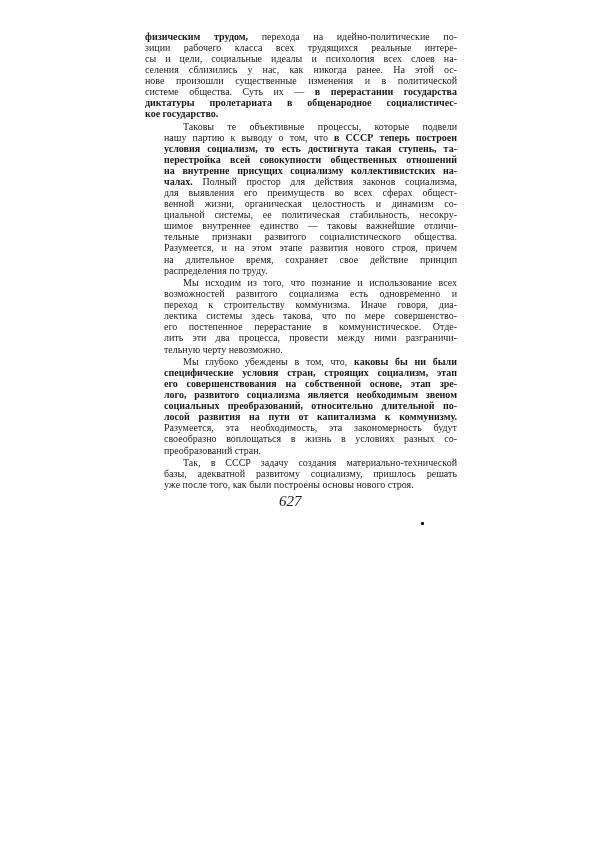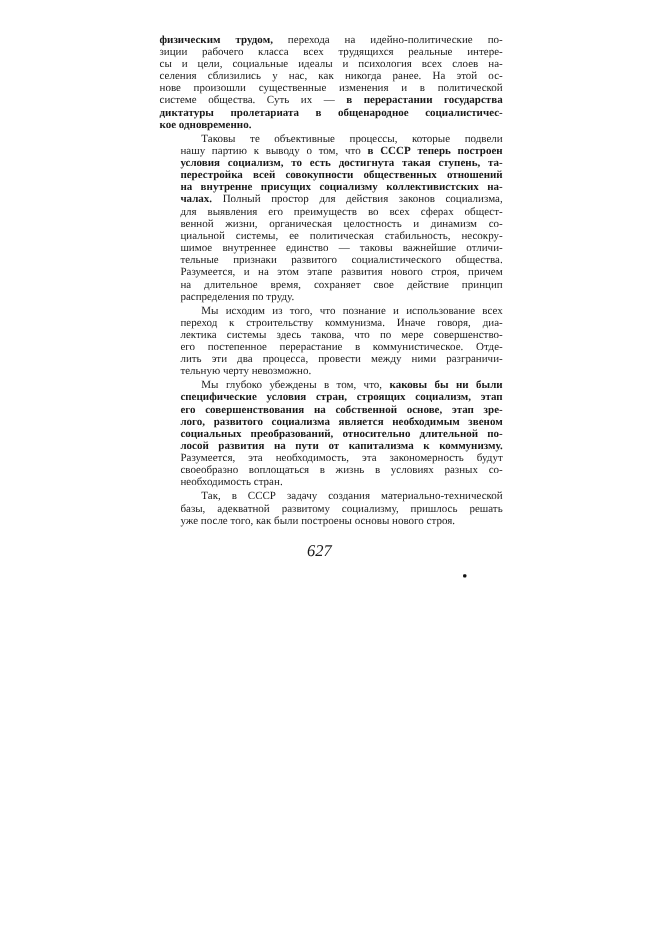--- a/index.html
+++ b/index.html
@@ -45,56 +45,57 @@
 
 <div class="page-text" id="body-text">
     <div class="para">
       <span class="line" style="display: block; word-spacing: 8px;"><span class="b">физическим трудом, </span><span>перехода на идейно-политические по-</span></span>
       <span class="line" style="display: block; word-spacing: 8.33333px;"><span>зиции рабочего класса всех трудящихся реальные интере-</span></span>
       <span class="line" style="display: block; word-spacing: 4.88889px;"><span>сы и цели, социальные идеалы и психология всех слоев на-</span></span>
       <span class="line" style="display: block; word-spacing: 6px;"><span>селения сблизились у нас, как никогда ранее. На этой ос-</span></span>
       <span class="line" style="display: block; word-spacing: 6.5px;"><span>нове произошли существенные изменения и в политической</span></span>
       <span class="line" style="display: block; word-spacing: 5.85714px;"><span>системе общества. Суть их — </span><span class="b">в перерастании государства</span></span>
       <span class="line" style="display: block; word-spacing: 8.5px;"><span class="b">диктатуры пролетариата в общенародное социалистичес-</span></span>
-      <span class="line last"><span class="b">кое одновременно.</span></span>
+      <span class="line last"><span class="b">кое государство.</span></span>
     </div>
     <div class="para indent">
       <span class="line" style="padding-left: 19px; display: block; word-spacing: 8.2px;"><span>Таковы те объективные процессы, которые подвели</span></span>
       <span class="line" style="display: block; word-spacing: 2.1px;"><span>нашу партию к выводу о том, что </span><span class="b">в СССР теперь построен</span></span>
       <span class="line" style="display: block; word-spacing: 1.57143px;"><span class="b">условия социализм, то есть достигнута такая ступень, та-</span></span>
       <span class="line" style="display: block; word-spacing: 2.75px;"><span class="b">перестройка всей совокупности общественных отношений</span></span>
       <span class="line" style="display: block; word-spacing: 2px;"><span class="b">на внутренне присущих социализму коллективистских на-</span></span>
       <span class="line" style="display: block; word-spacing: 4.66667px;"><span class="b">чалах. </span><span>Полный простор для действия законов социализма,</span></span>
       <span class="line" style="display: block; word-spacing: 5.42857px;"><span>для выявления его преимуществ во всех сферах общест-</span></span>
       <span class="line" style="display: block; word-spacing: 5.66667px;"><span>венной жизни, органическая целостность и динамизм со-</span></span>
       <span class="line" style="display: block; word-spacing: 4.4px;"><span>циальной системы, ее политическая стабильность, несокру-</span></span>
       <span class="line" style="display: block; word-spacing: 4.33333px;"><span>шимое внутреннее единство — таковы важнейшие отличи-</span></span>
       <span class="line" style="display: block; word-spacing: 7px;"><span>тельные признаки развитого социалистического общества.</span></span>
       <span class="line" style="display: block; word-spacing: 3.375px;"><span>Разумеется, и на этом этапе развития нового строя, причем</span></span>
       <span class="line" style="display: block; word-spacing: 6.83333px;"><span>на длительное время, сохраняет свое действие принцип</span></span>
       <span class="line last"><span>распределения по труду.</span></span>
     </div>
     <div class="para indent">
       <span class="line" style="padding-left: 19px; display: block; word-spacing: 2.25px;"><span>Мы исходим из того, что познание и использование всех</span></span>
+      <span class="line" style="display: block; word-spacing: 6px;"><span>возможностей развитого социализма есть одновременно и</span></span>
       <span class="line" style="display: block; word-spacing: 5.83333px;"><span>переход к строительству коммунизма. Иначе говоря, диа-</span></span>
       <span class="line" style="display: block; word-spacing: 4.28571px;"><span>лектика системы здесь такова, что по мере совершенство-</span></span>
       <span class="line" style="display: block; word-spacing: 6px;"><span>его постепенное перерастание в коммунистическое. Отде-</span></span>
       <span class="line" style="display: block; word-spacing: 4.57143px;"><span>лить эти два процесса, провести между ними разграничи-</span></span>
       <span class="line last"><span>тельную черту невозможно.</span></span>
     </div>
     <div class="para indent">
       <span class="line" style="padding-left: 19px; display: block; word-spacing: 2.66667px;"><span>Мы глубоко убеждены в том, что, </span><span class="b">каковы бы ни были</span></span>
       <span class="line" style="display: block; word-spacing: 3.2px;"><span class="b">специфические условия стран, строящих социализм, этап</span></span>
       <span class="line" style="display: block; word-spacing: 3.83333px;"><span class="b">его совершенствования на собственной основе, этап зре-</span></span>
       <span class="line" style="display: block; word-spacing: 1.83333px;"><span class="b">лого,  развитого социализма является необходимым звеном</span></span>
       <span class="line" style="display: block; word-spacing: 1.75px;"><span class="b">социальных преобразований, относительно длительной по-</span></span>
       <span class="line" style="display: block; word-spacing: 4px;"><span class="b">лосой развития на пути от капитализма к коммунизму.</span></span>
       <span class="line" style="display: block; word-spacing: 6.4px;"><span>Разумеется, эта необходимость, эта закономерность будут</span></span>
       <span class="line" style="display: block; word-spacing: 5.14286px;"><span>своеобразно воплощаться в жизнь в условиях разных со-</span></span>
-      <span class="line last"><span>необходимость стран.</span></span>
+      <span class="line last"><span>преобразований стран.</span></span>
     </div>
     <div class="para indent">
       <span class="line" style="padding-left: 19px; display: block; word-spacing: 4.6px;"><span>Так, в СССР задачу создания материально-технической</span></span>
       <span class="line" style="display: block; word-spacing: 5.4px;"><span>базы, адекватной развитому социализму, пришлось решать</span></span>
       <span class="line last"><span>уже после того, как были построены основы нового строя.</span></span>
     </div>
   </div>
 
 <div class="page-number">627</div>
 

